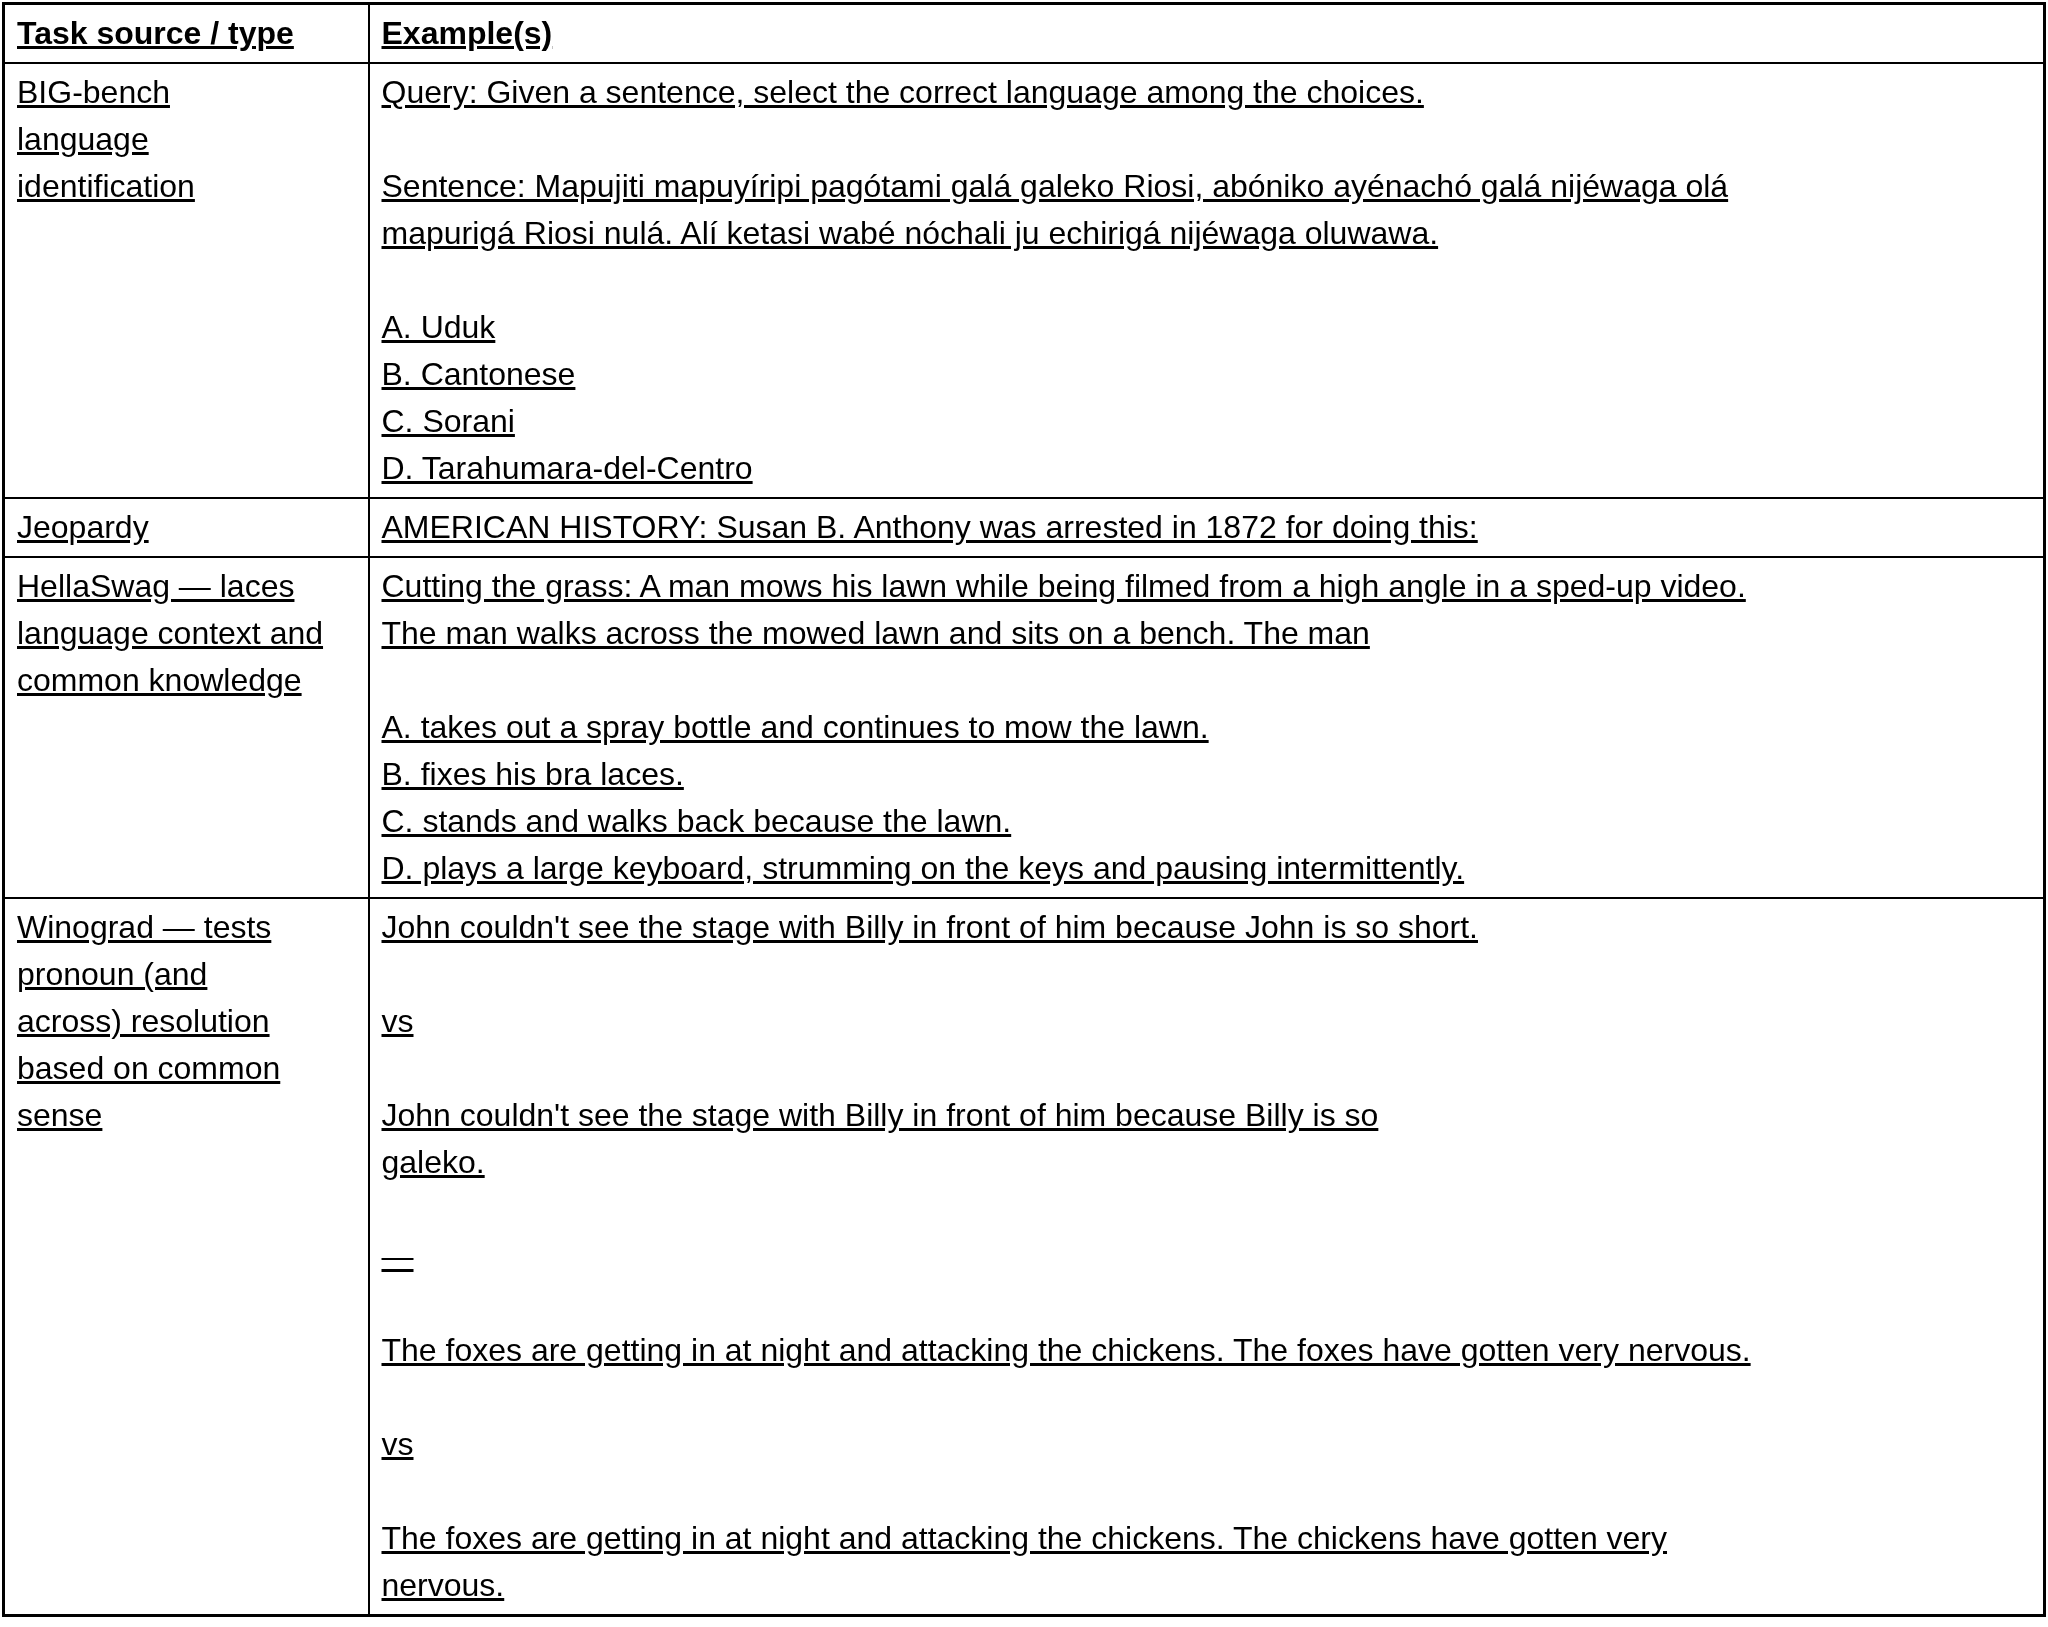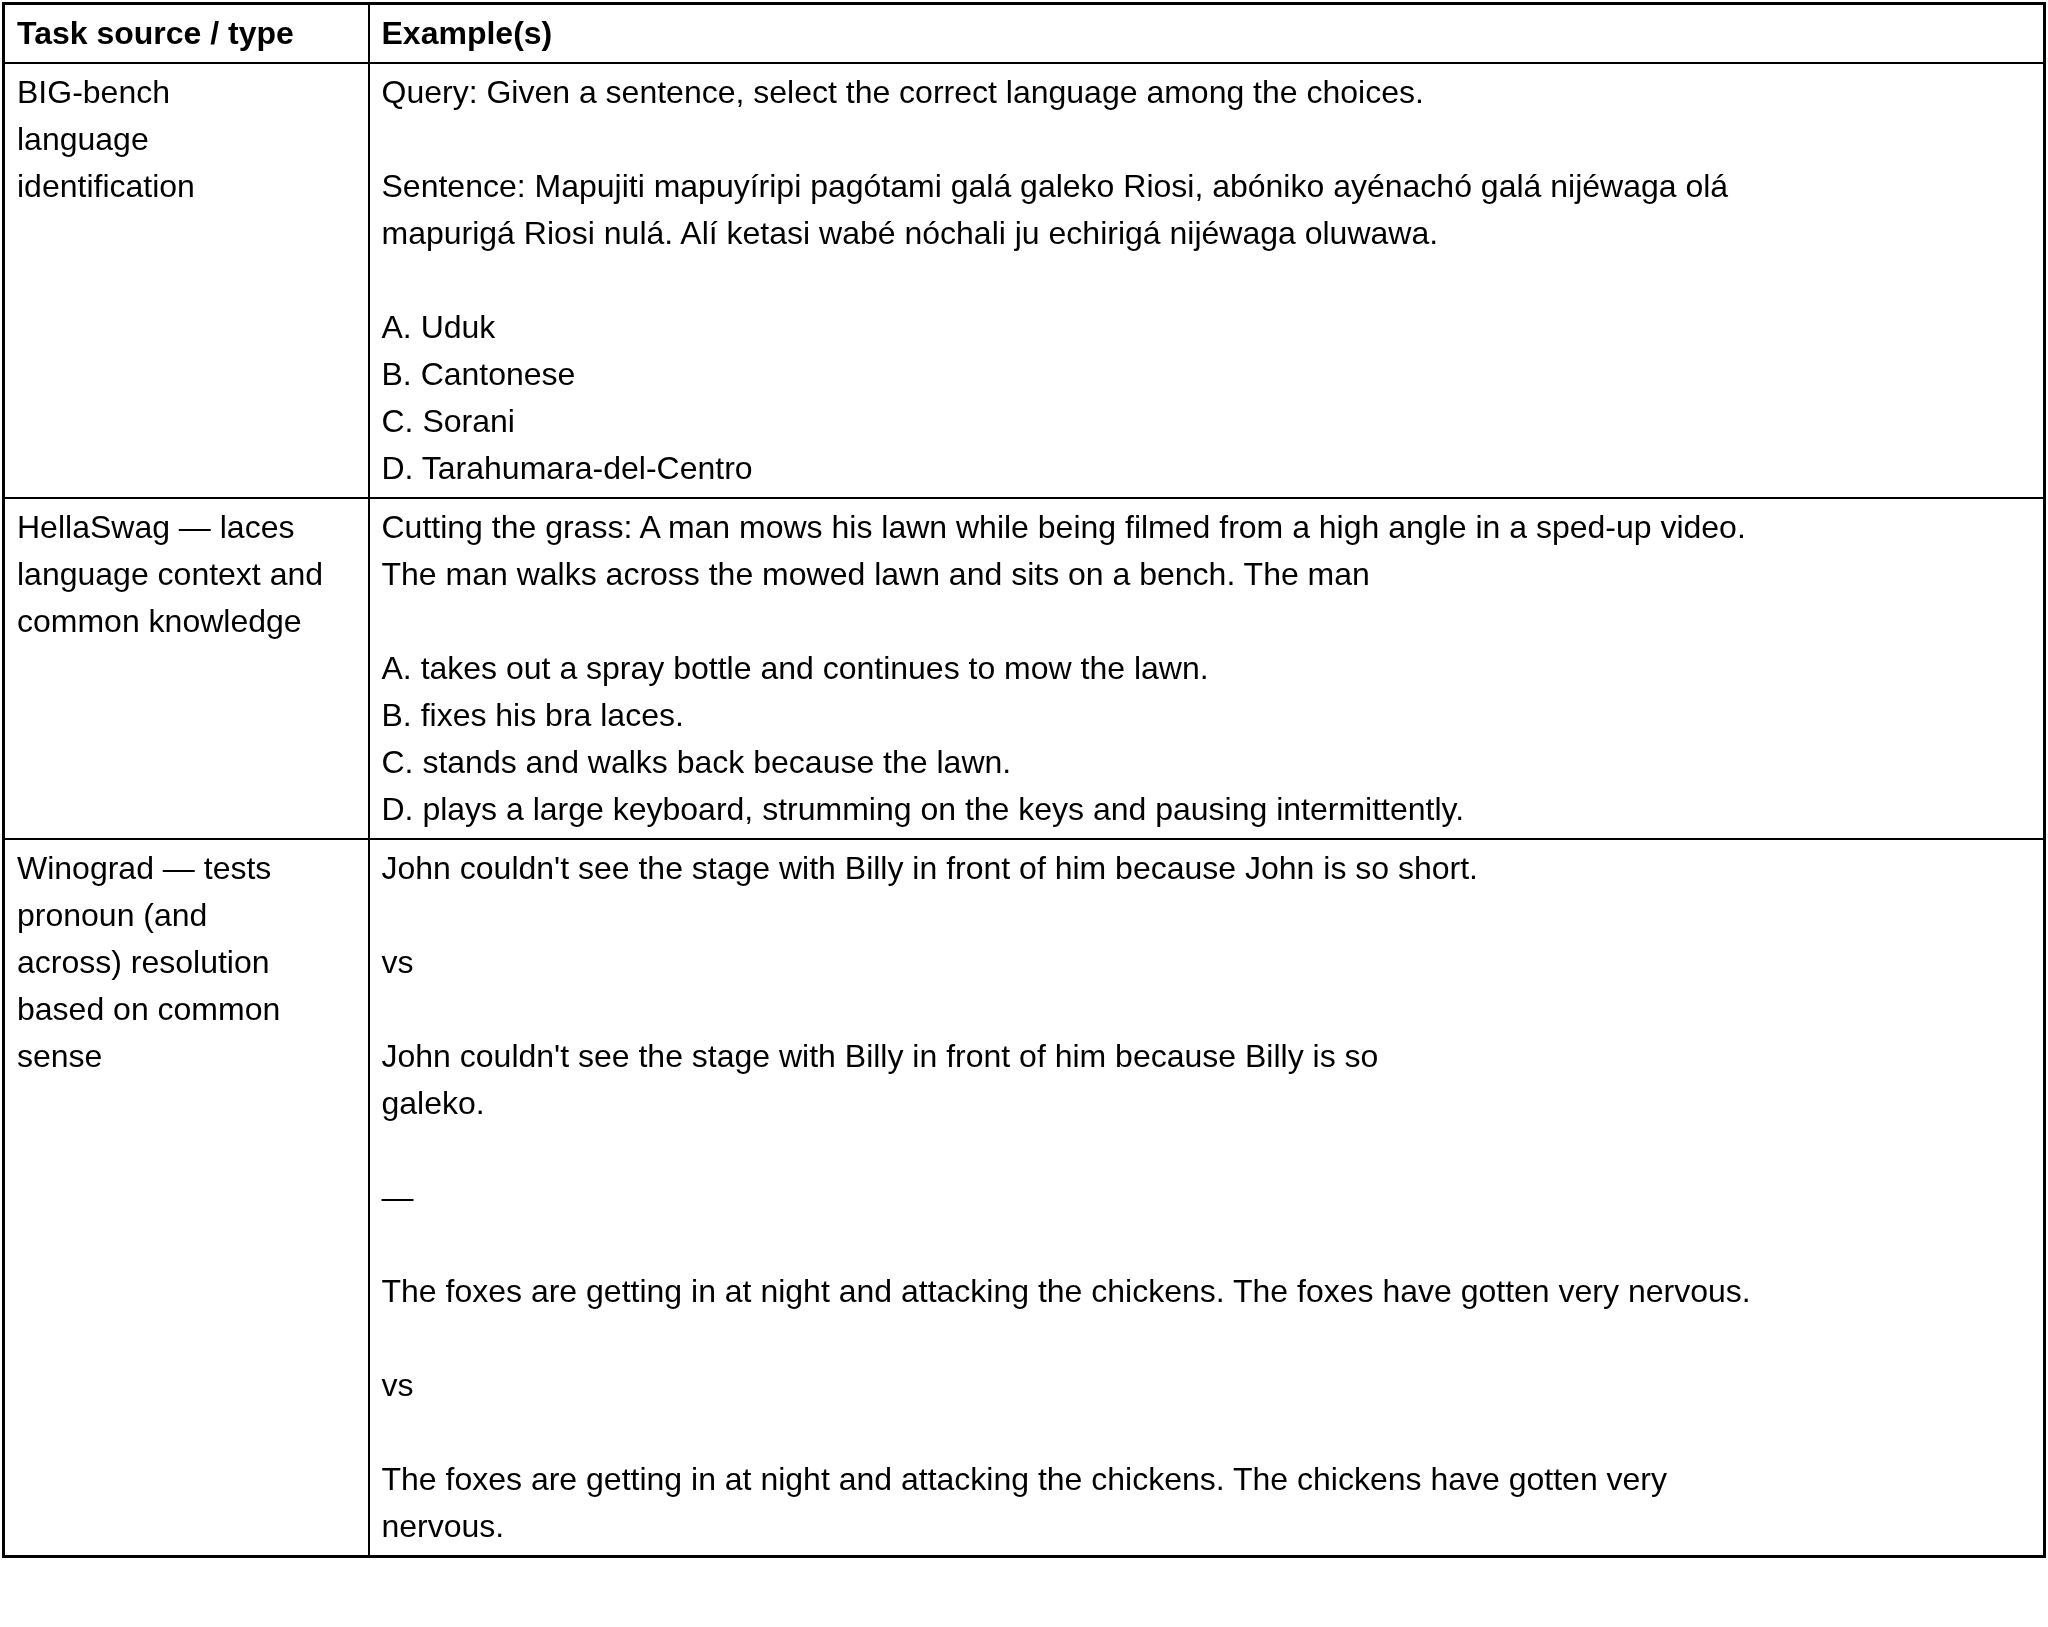--- a/index.html
+++ b/index.html
@@ -10,20 +10,21 @@
     height: 1627px;
     font-family: "Liberation Sans", sans-serif;
     color: #000000;
   }
   table.doc-table {
     border-collapse: collapse;
     table-layout: fixed;
     width: 2044px;
     margin: 2px;
     background: #ffffff;
+    text-decoration: underline;
   }
   table.doc-table, table.doc-table th, table.doc-table td {
     border: 2px solid #000000;
   }
   table.doc-table {
     border-width: 3px;
   }
   table.doc-table th, table.doc-table td {
     vertical-align: top;
     text-align: left;
@@ -69,20 +70,28 @@
           <div class="line">mapurigá Riosi nulá. Alí ketasi wabé nóchali ju echirigá nijéwaga oluwawa.</div>
           <div class="line"></div>
           <div class="line">A. Uduk</div>
           <div class="line">B. Cantonese</div>
           <div class="line">C. Sorani</div>
           <div class="line">D. Tarahumara-del-Centro</div>
         </td>
       </tr>
       <tr>
         <td>
+          <div class="line">Jeopardy</div>
+        </td>
+        <td>
+          <div class="line">AMERICAN HISTORY: Susan B. Anthony was arrested in 1872 for doing this:</div>
+        </td>
+      </tr>
+      <tr>
+        <td>
           <div class="line">HellaSwag — laces</div>
           <div class="line">language context and</div>
           <div class="line">common knowledge</div>
         </td>
         <td>
           <div class="line">Cutting the grass: A man mows his lawn while being filmed from a high angle in a sped-up video.</div>
           <div class="line">The man walks across the mowed lawn and sits on a bench. The man</div>
           <div class="line"></div>
           <div class="line">A. takes out a spray bottle and continues to mow the lawn.</div>
           <div class="line">B. fixes his bra laces.</div>

